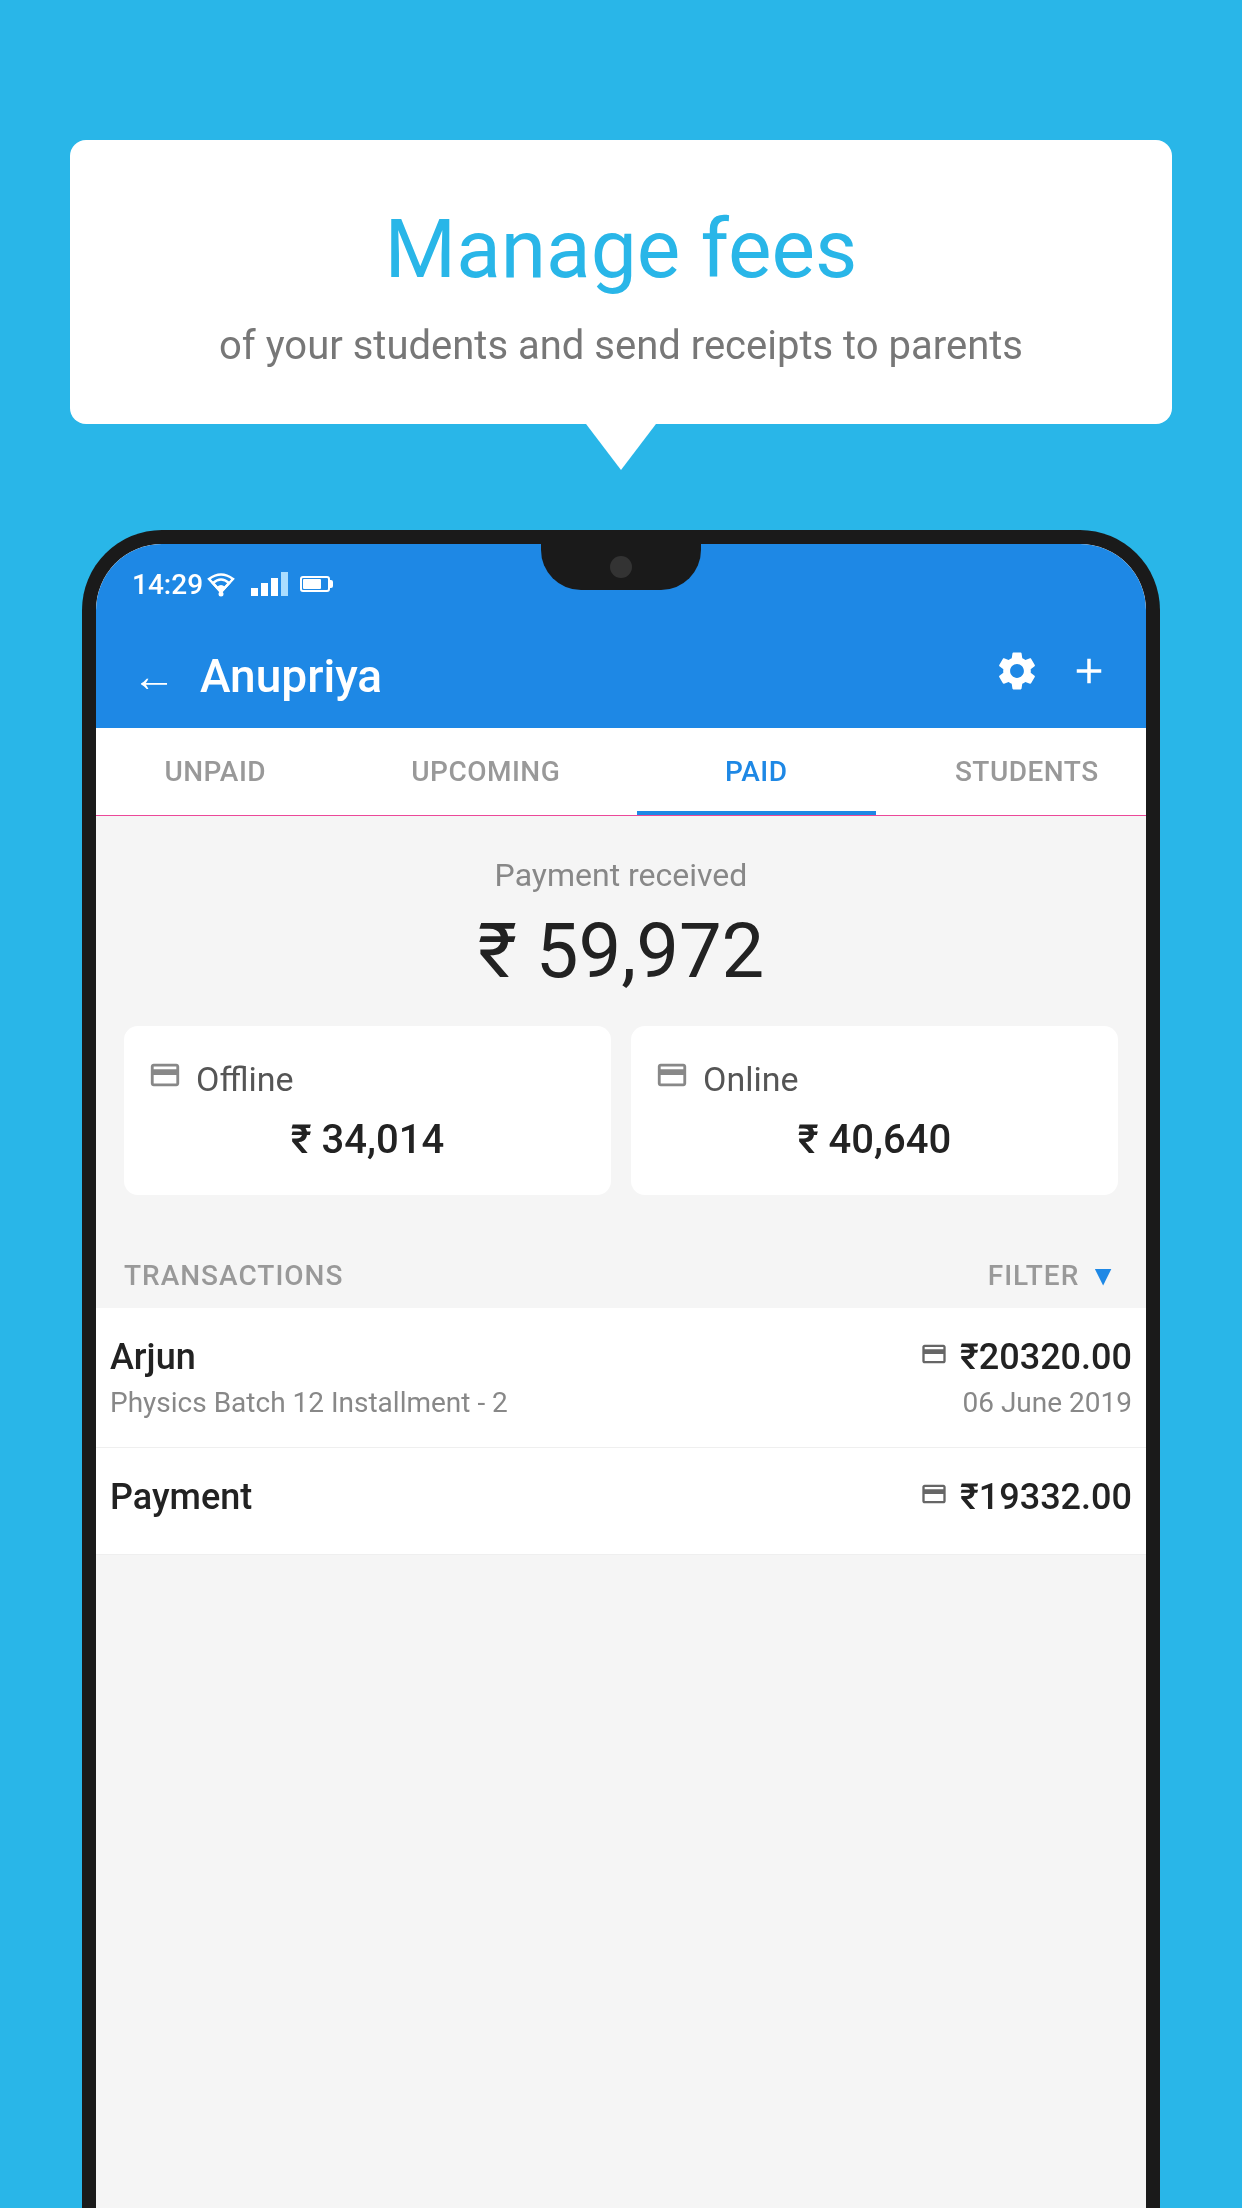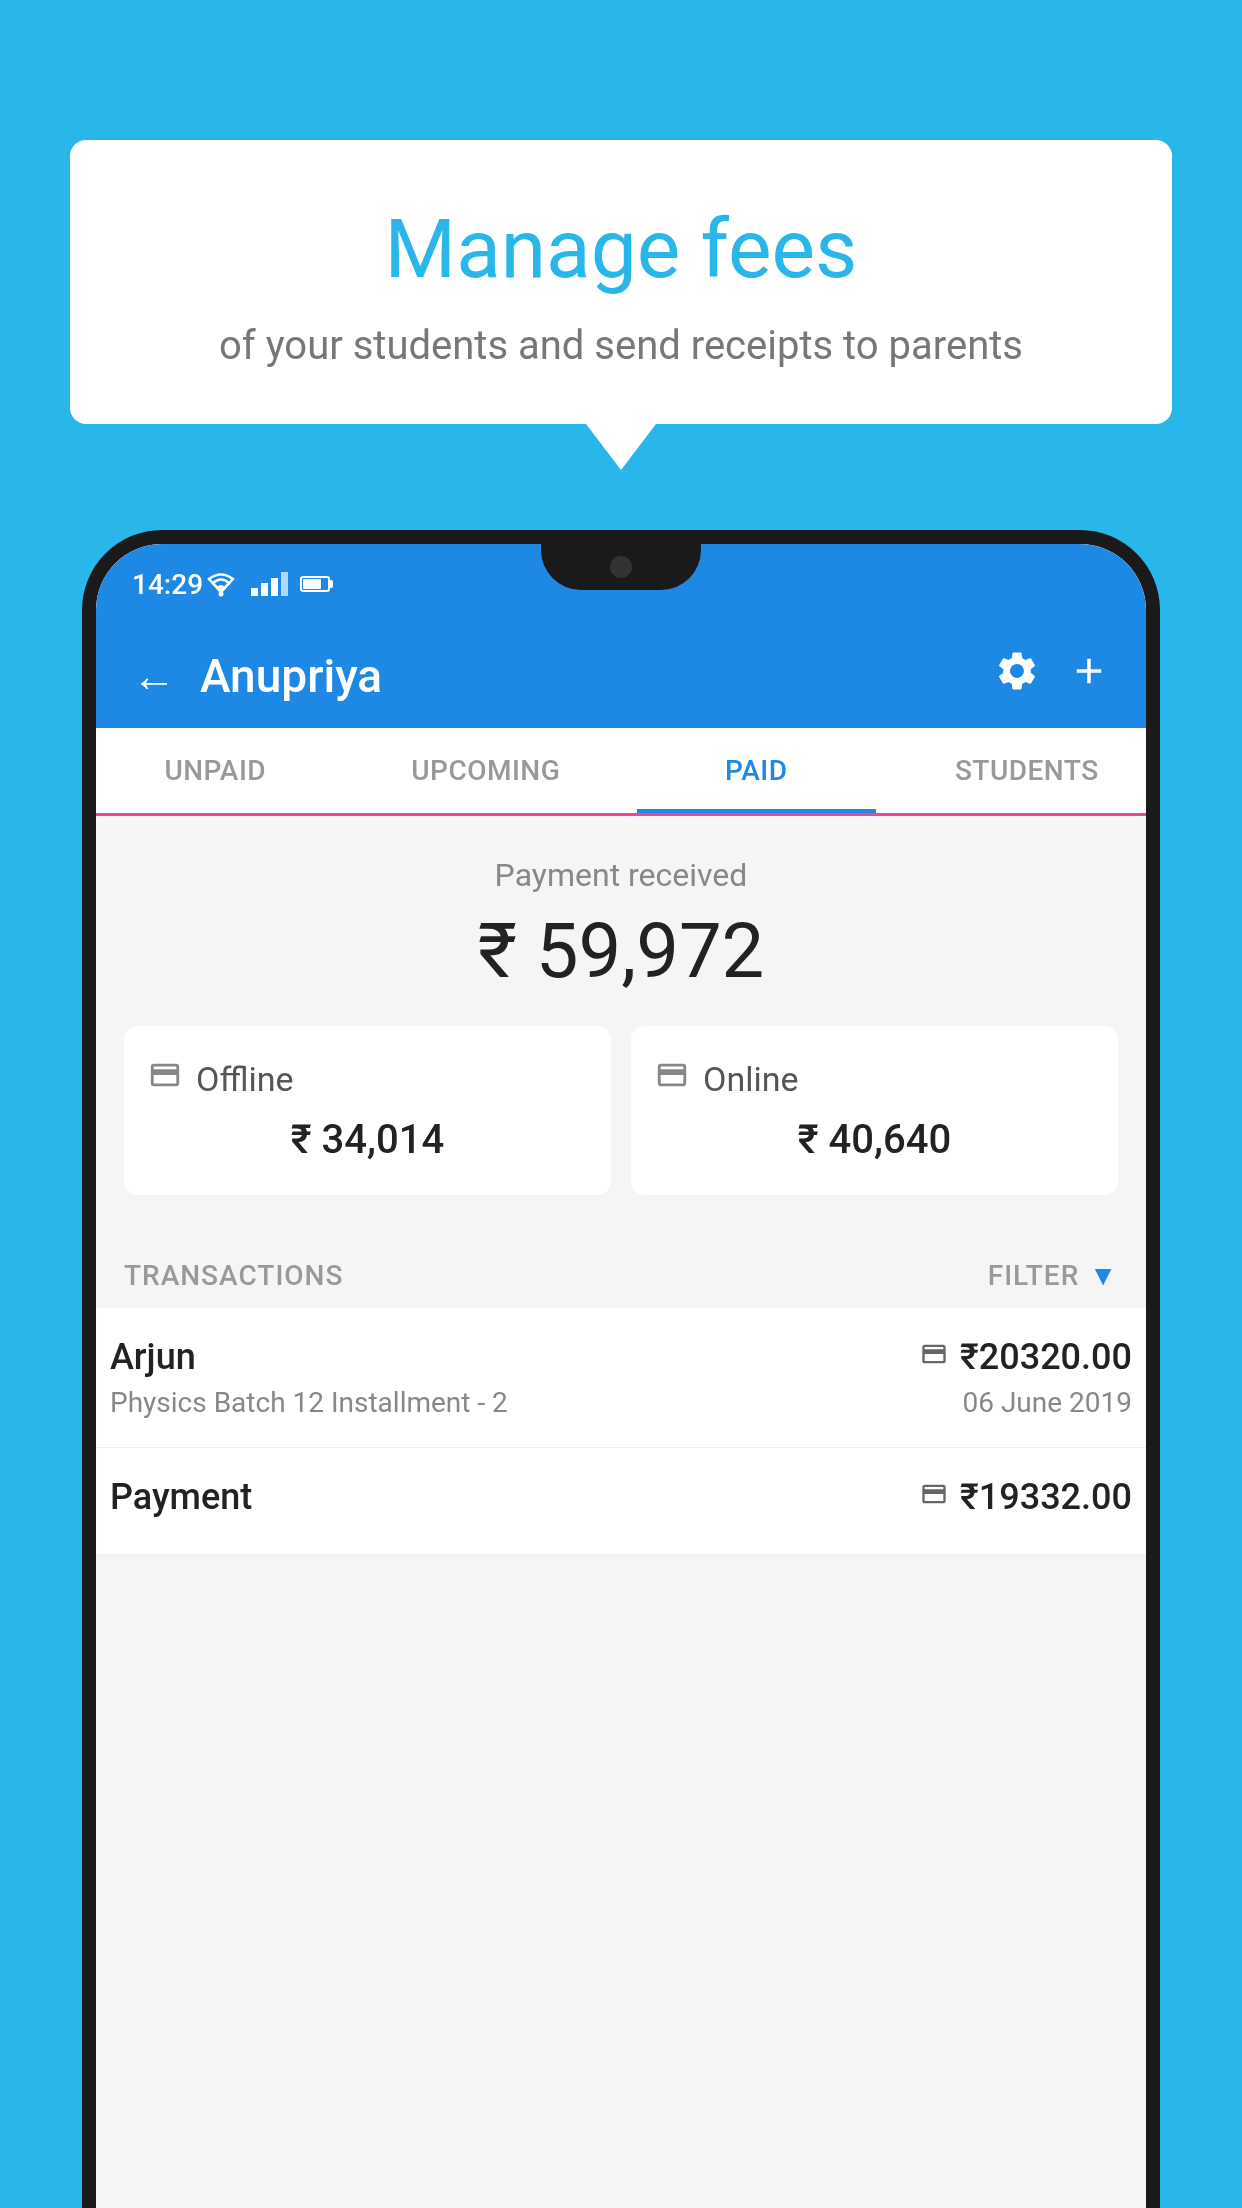--- a/index.html
+++ b/index.html
@@ -146,21 +146,21 @@
       color: white;
       font-size: 46px;
       cursor: pointer;
     }
 
     
     .tabs-bar {
       background: white;
       display: flex;
       height: 88px;
-      border-bottom: 3px solid #ec4899;
+      border-bottom: 1px solid #ec4899;
       gap: 32px;
     }
     .tab-item {
       flex: 1;
       display: flex;
       align-items: center;
       justify-content: center;
       font-size: 28px;
       font-weight: 500;
       color: #999;

